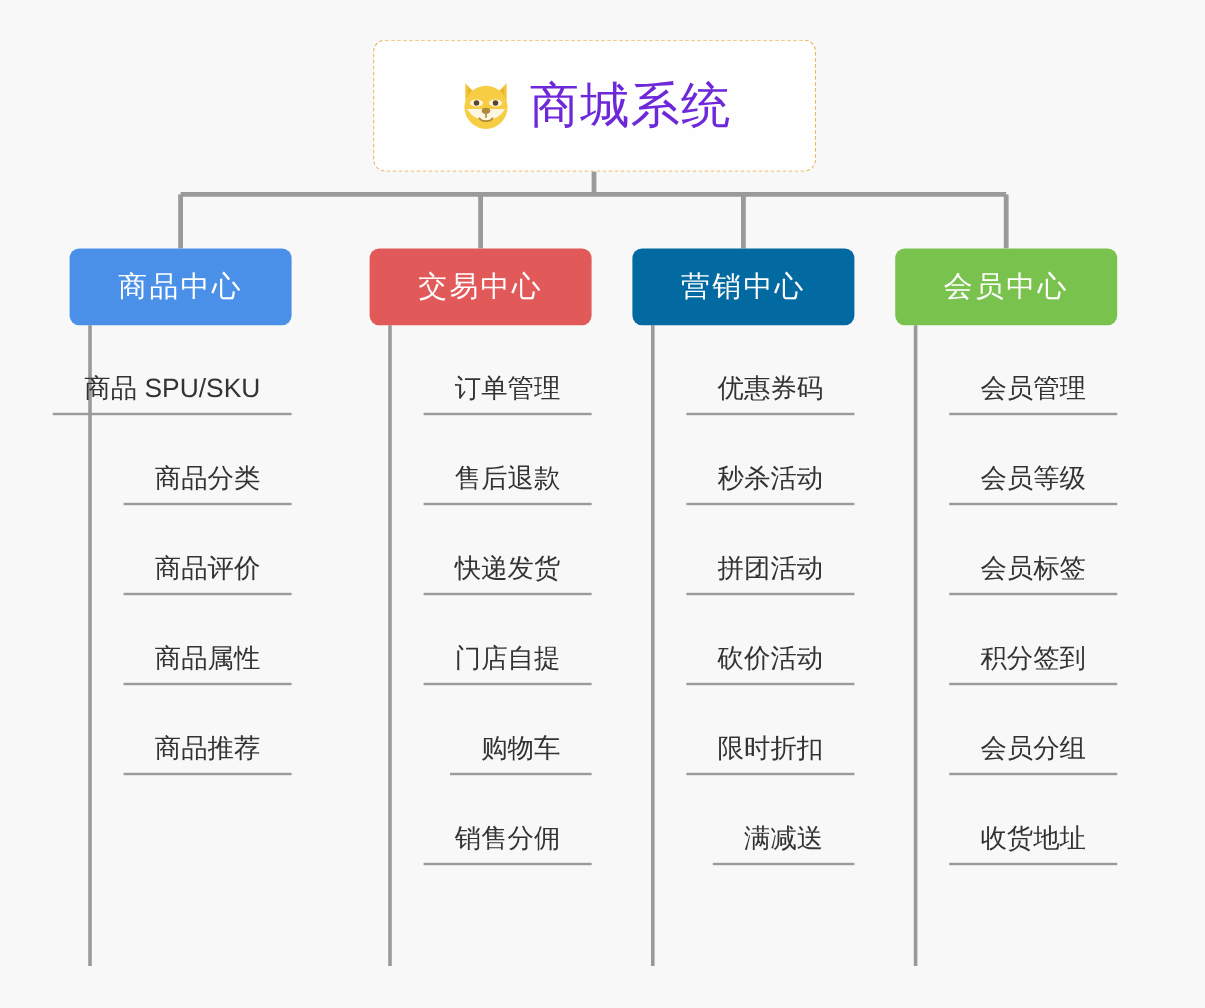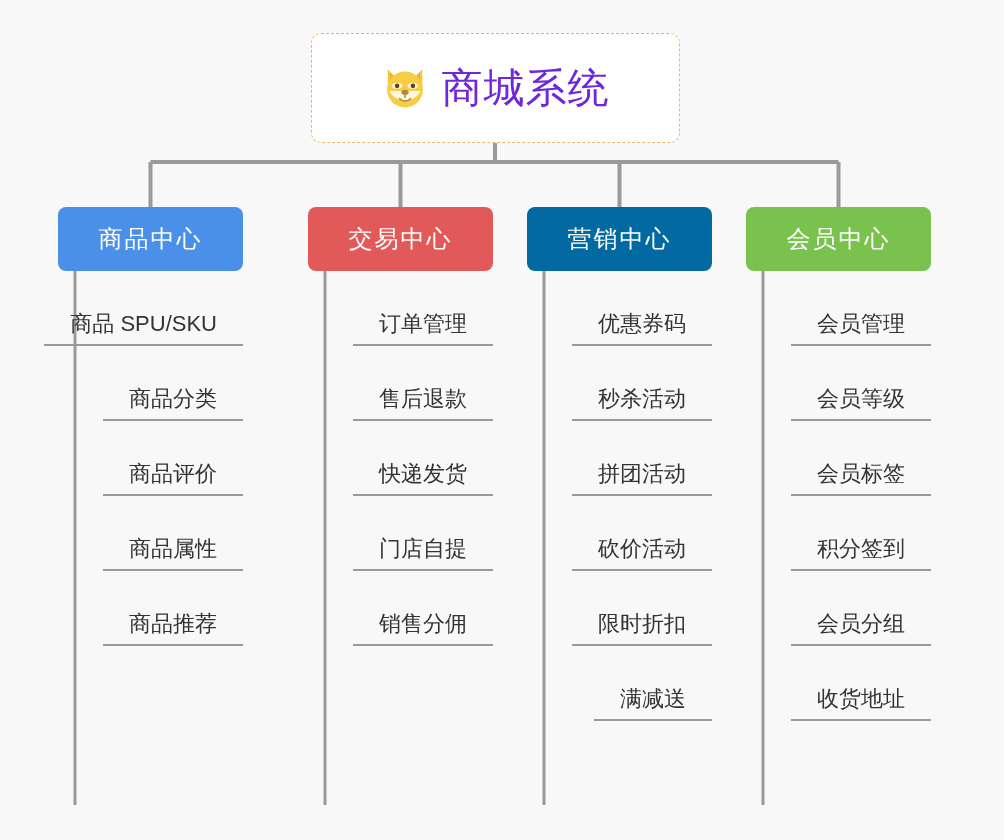--- a/index.html
+++ b/index.html
@@ -171,20 +171,23 @@
         <div class="leaf">
           <span class="leaf-inner">售后退款</span>
         </div>
         <div class="leaf">
           <span class="leaf-inner">快递发货</span>
         </div>
         <div class="leaf">
           <span class="leaf-inner">门店自提</span>
         </div>
         <div class="leaf">
+          <span class="leaf-inner">购物车</span>
+        </div>
+        <div class="leaf">
           <span class="leaf-inner">销售分佣</span>
         </div>
       </div>
     </div>
     <div class="column" style="left: 527px; width: 185px;">
       <div class="cat-header" style="background: #0369a1; width: 185px;">营销中心</div>
       <div class="leaves">
         <div class="leaf">
           <span class="leaf-inner">优惠券码</span>
         </div>

